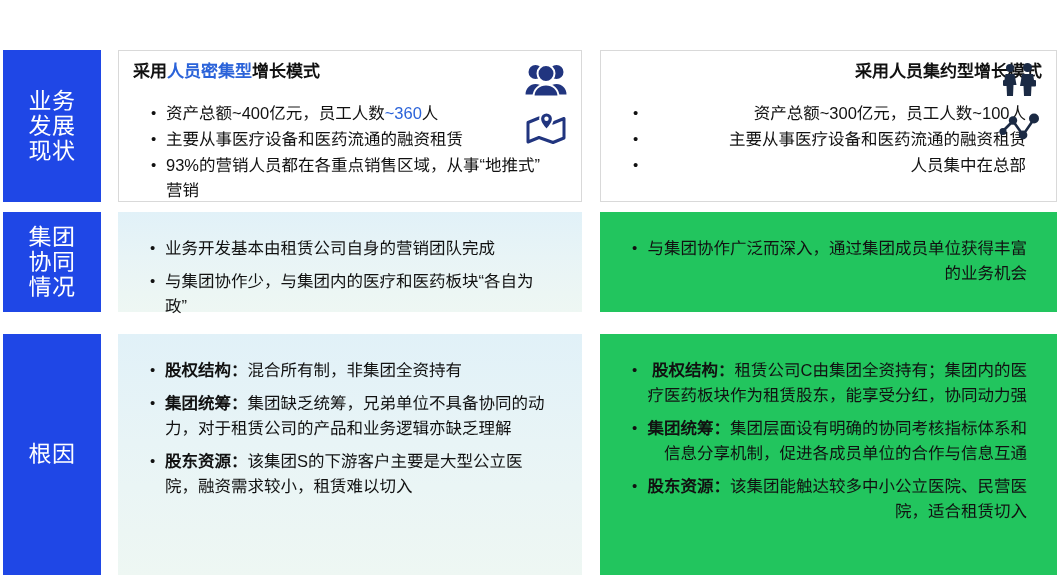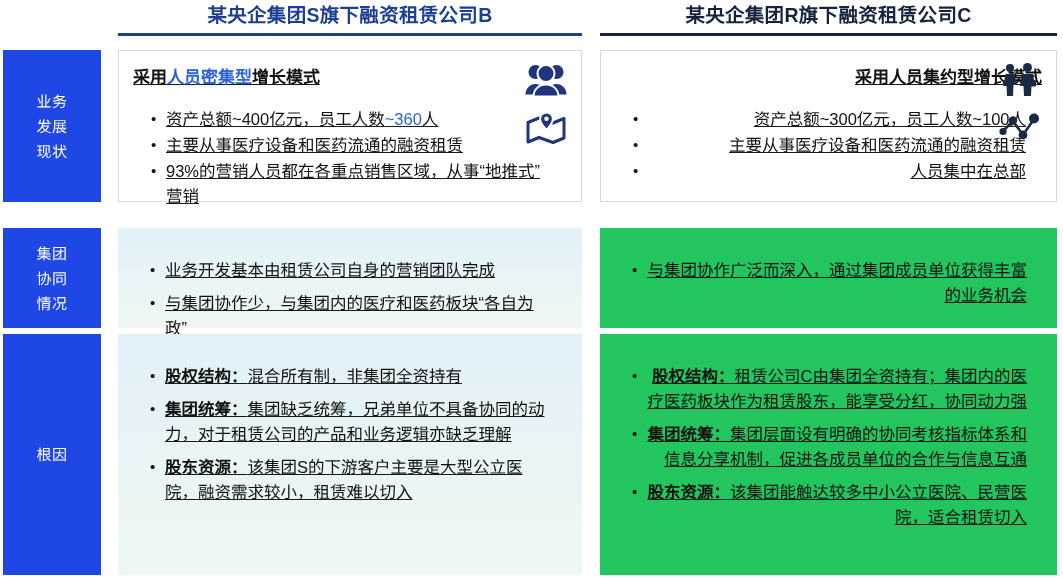--- a/index.html
+++ b/index.html
@@ -49,48 +49,47 @@
   #hdr-left  { left: 118px; width: 464px; }
   #hdr-right { left: 600px; width: 457px; }
   #hdr-left  .title { color: #1c3f94; }
   #hdr-left  .rule  { background: #1c3f94; }
   #hdr-right .title { color: #16233f; }
   #hdr-right .rule  { background: #16233f; }
 
   
   .row { position: absolute; left: 0; width: 1063px; }
   #row-1 { top: 50px;  height: 152px; }
-  #row-2 { top: 228px; height: 100px; border-radius: 20px; }
+  #row-2 { top: 212px; height: 100px; border-radius: 20px; }
   #row-3 { top: 334px; height: 241px; }
 
   .row-label {
     position: absolute;
     left: 3px;
     top: 0;
     width: 98px;
     height: 100%;
     background: #1f47e6;
     color: #ffffff;
     display: flex;
     align-items: center;
     justify-content: center;
     text-align: center;
-    font-size: 15px;
+    font-size: 23px;
     font-weight: 500;
     line-height: 25px;
     letter-spacing: .5px;
   }
   .row-label span { display: block; }
 
   .cell {
     position: absolute;
     top: 0;
     height: 100%;
-    padding: 14px 14px 8px 14px;
-    text-decoration: underline;
+    padding: 8px 14px 8px 14px;
   }
   .cell.left  { left: 118px;  width: 464px; }
   .cell.right { left: 600px;  width: 457px; text-align: right; }
 
   .cell.white {
     background: #ffffff;
     border: 1px solid #d9d9d9;
   }
   .cell.tint-left {
     background: linear-gradient(180deg, #e1f1f8 0%, #e8f4f6 45%, #eef7f3 100%);
@@ -143,30 +142,20 @@
     gap: 10px;
   }
   .icon-stack.right-col { right: 16px; }
   .ico { display: block; }
 </style>
 </head>
 <body>
 
 <div class="slide">
 
-  <div class="header-row">
-    <div class="col-header" id="hdr-left">
-      <span class="title">某央企集团S旗下融资租赁公司B</span>
-      <span class="rule"></span>
-    </div>
-    <div class="col-header" id="hdr-right">
-      <span class="title">某央企集团R旗下融资租赁公司C</span>
-      <span class="rule"></span>
-    </div>
-  </div>
 
   <div class="row" id="row-1">
 
     <div class="row-label">
       <div>
         <span>业务</span>
         <span>发展</span>
         <span>现状</span>
       </div>
     </div>

